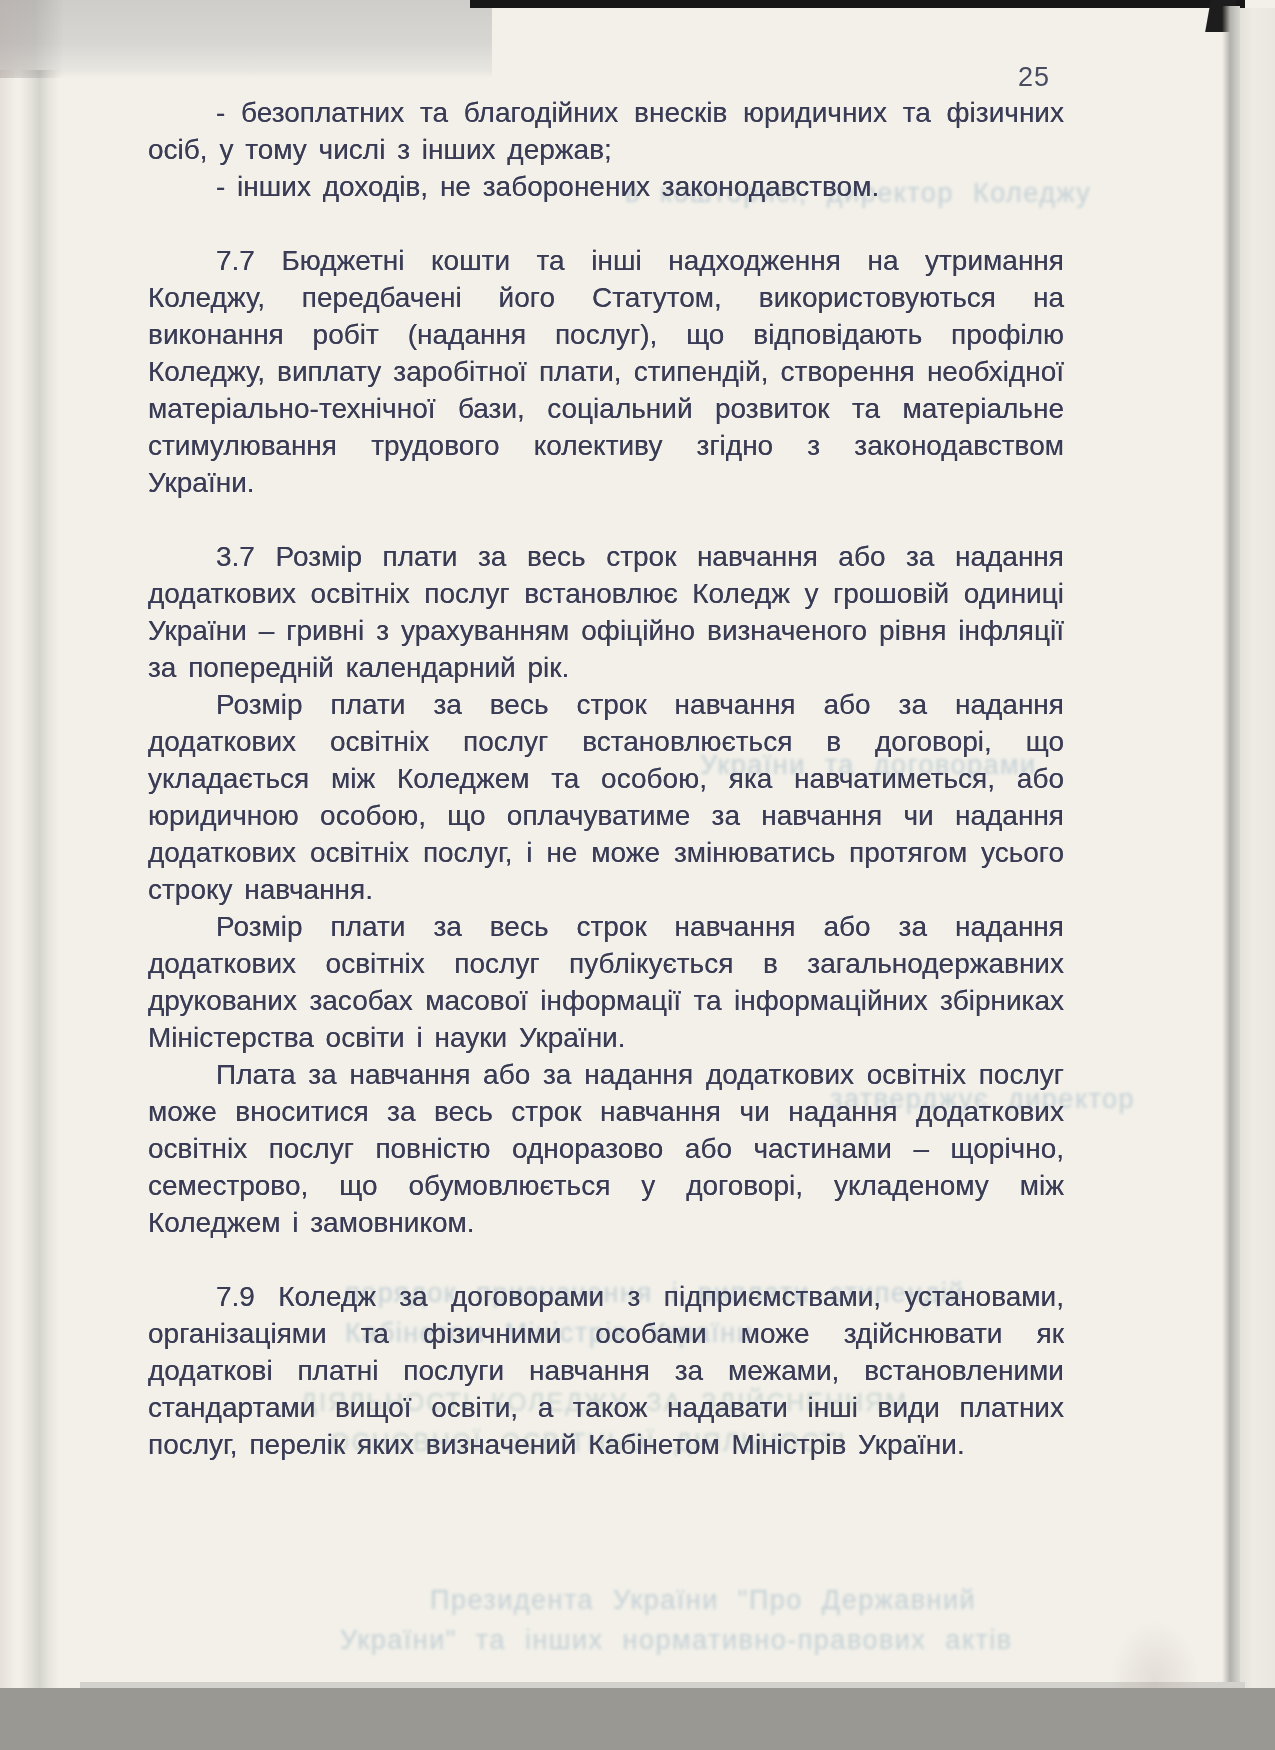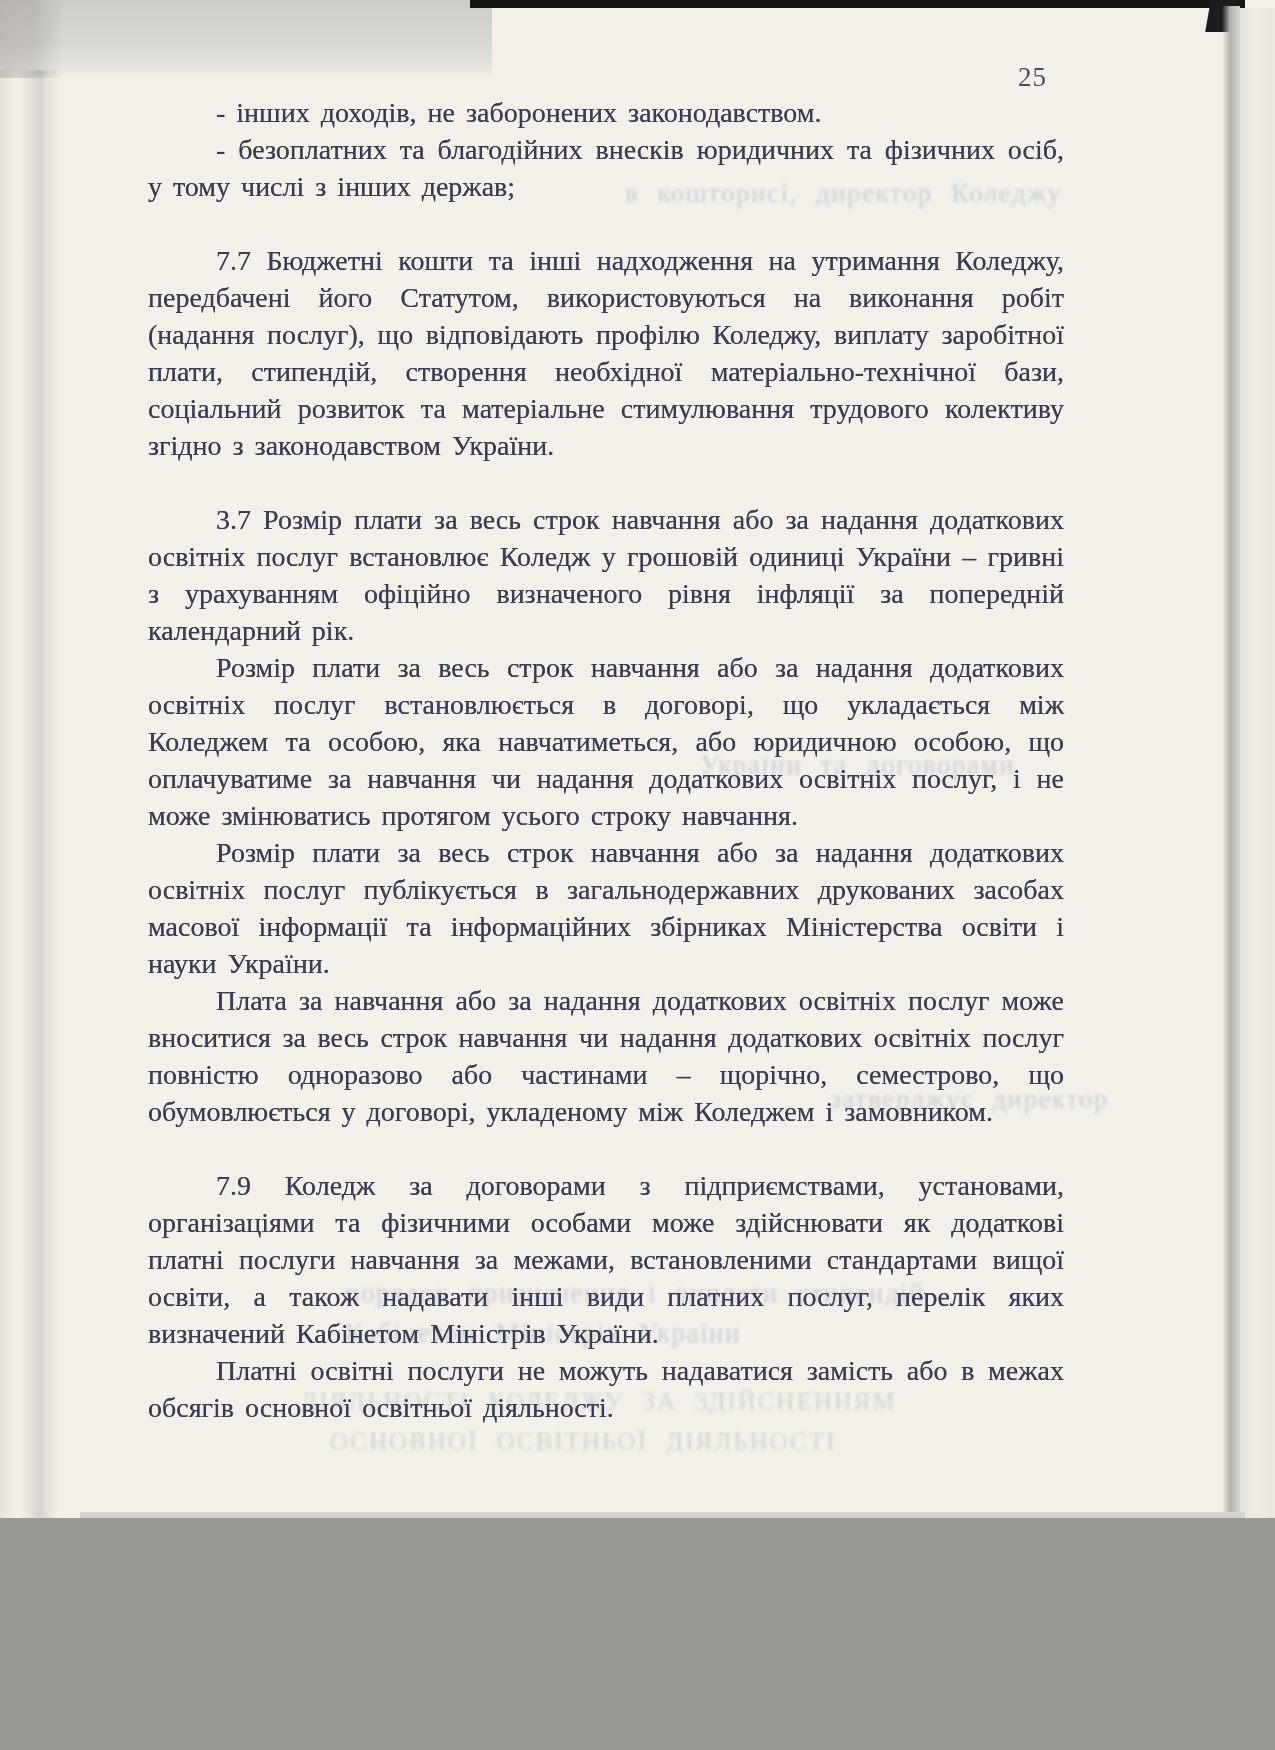--- a/index.html
+++ b/index.html
@@ -1,21 +1,21 @@
 <!DOCTYPE html>
 <html><head>
 <meta charset="utf-8">
 <style>
   html,body{margin:0;padding:0;background:#9a9892;}
   .canvas{
     position:relative;
-    width:1275px;height:1518px;
+    width:1275px;height:1688px;
     background:#f2f0e9;
     overflow:hidden;
-    font-family:Liberation Serif, serif;
+    font-family:Liberation Sans, sans-serif;
   }
   
   .band-top{
     position:absolute;left:0;top:0;width:492px;height:78px;
     background:linear-gradient(180deg,#cfcdc9 0%,#d8d6d2 55%,#e9e7e1 92%,#f2f0e9 100%);
   }
   
   .strip-top{
     position:absolute;left:470px;top:0;height:8px;width:775px;
     background:#171717;
@@ -104,24 +104,23 @@
   <div class="ghost" style="left:345px;top:1278px;">порядок призначення і виплати стипендій</div>
   <div class="ghost" style="left:345px;top:1318px;">Кабінетом Міністрів України</div>
   <div class="ghost caps" style="left:300px;top:1388px;">ДІЯЛЬНОСТІ КОЛЕДЖУ ЗА ЗДІЙСНЕННЯМ</div>
   <div class="ghost caps" style="left:330px;top:1428px;">ОСНОВНОЇ ОСВІТНЬОЇ ДІЯЛЬНОСТІ</div>
   <div class="ghost" style="left:430px;top:1585px;">Президента України "Про Державний</div>
   <div class="ghost" style="left:340px;top:1625px;">України" та інших нормативно-правових актів</div>
 
   <div class="page-number">25</div>
 
   <div class="textblock">
+    <p>- безоплатних та благодійних внесків юридичних та фізичних осіб, у тому числі з інших держав;</p>
     <p>- інших доходів, не заборонених законодавством.</p>
-    <p>- безоплатних та благодійних внесків юридичних та фізичних осіб, у тому числі з інших держав;</p>
     <p class="gap">7.7  Бюджетні кошти та інші надходження на утримання Коледжу, передбачені його Статутом, використовуються на виконання робіт (надання послуг), що відповідають профілю Коледжу, виплату заробітної плати, стипендій, створення необхідної матеріально-технічної бази, соціальний розвиток та матеріальне стимулювання трудового колективу згідно з законодавством України.</p>
     <p class="gap">3.7  Розмір плати за весь строк навчання або за надання додаткових освітніх послуг встановлює Коледж у грошовій одиниці України – гривні з урахуванням офіційно визначеного рівня інфляції за попередній календарний рік.</p>
     <p>Розмір плати за весь строк навчання або за надання додаткових освітніх послуг встановлюється в договорі, що укладається між Коледжем та особою, яка навчатиметься, або юридичною особою, що оплачуватиме за навчання чи надання додаткових освітніх послуг, і не може змінюватись протягом усього строку навчання.</p>
     <p>Розмір плати за весь строк навчання або за надання додаткових освітніх послуг  публікується в загальнодержавних друкованих засобах масової інформації та інформаційних збірниках Міністерства освіти і науки України.</p>
     <p>Плата за навчання або за надання додаткових освітніх послуг може вноситися за весь строк навчання чи надання додаткових освітніх послуг повністю одноразово або частинами – щорічно, семестрово, що обумовлюється у договорі, укладеному між Коледжем і замовником.</p>
     <p class="gap">7.9  Коледж за договорами з підприємствами, установами, організаціями та фізичними особами може здійснювати як додаткові платні послуги навчання за межами, встановленими стандартами вищої освіти, а також надавати інші види платних послуг, перелік яких визначений Кабінетом Міністрів України.</p>
-    <p>Платні освітні послуги не можуть надаватися замість або в межах обсягів основної освітньої діяльності.</p>
   </div>
 
 </div>
 
 </body></html>

